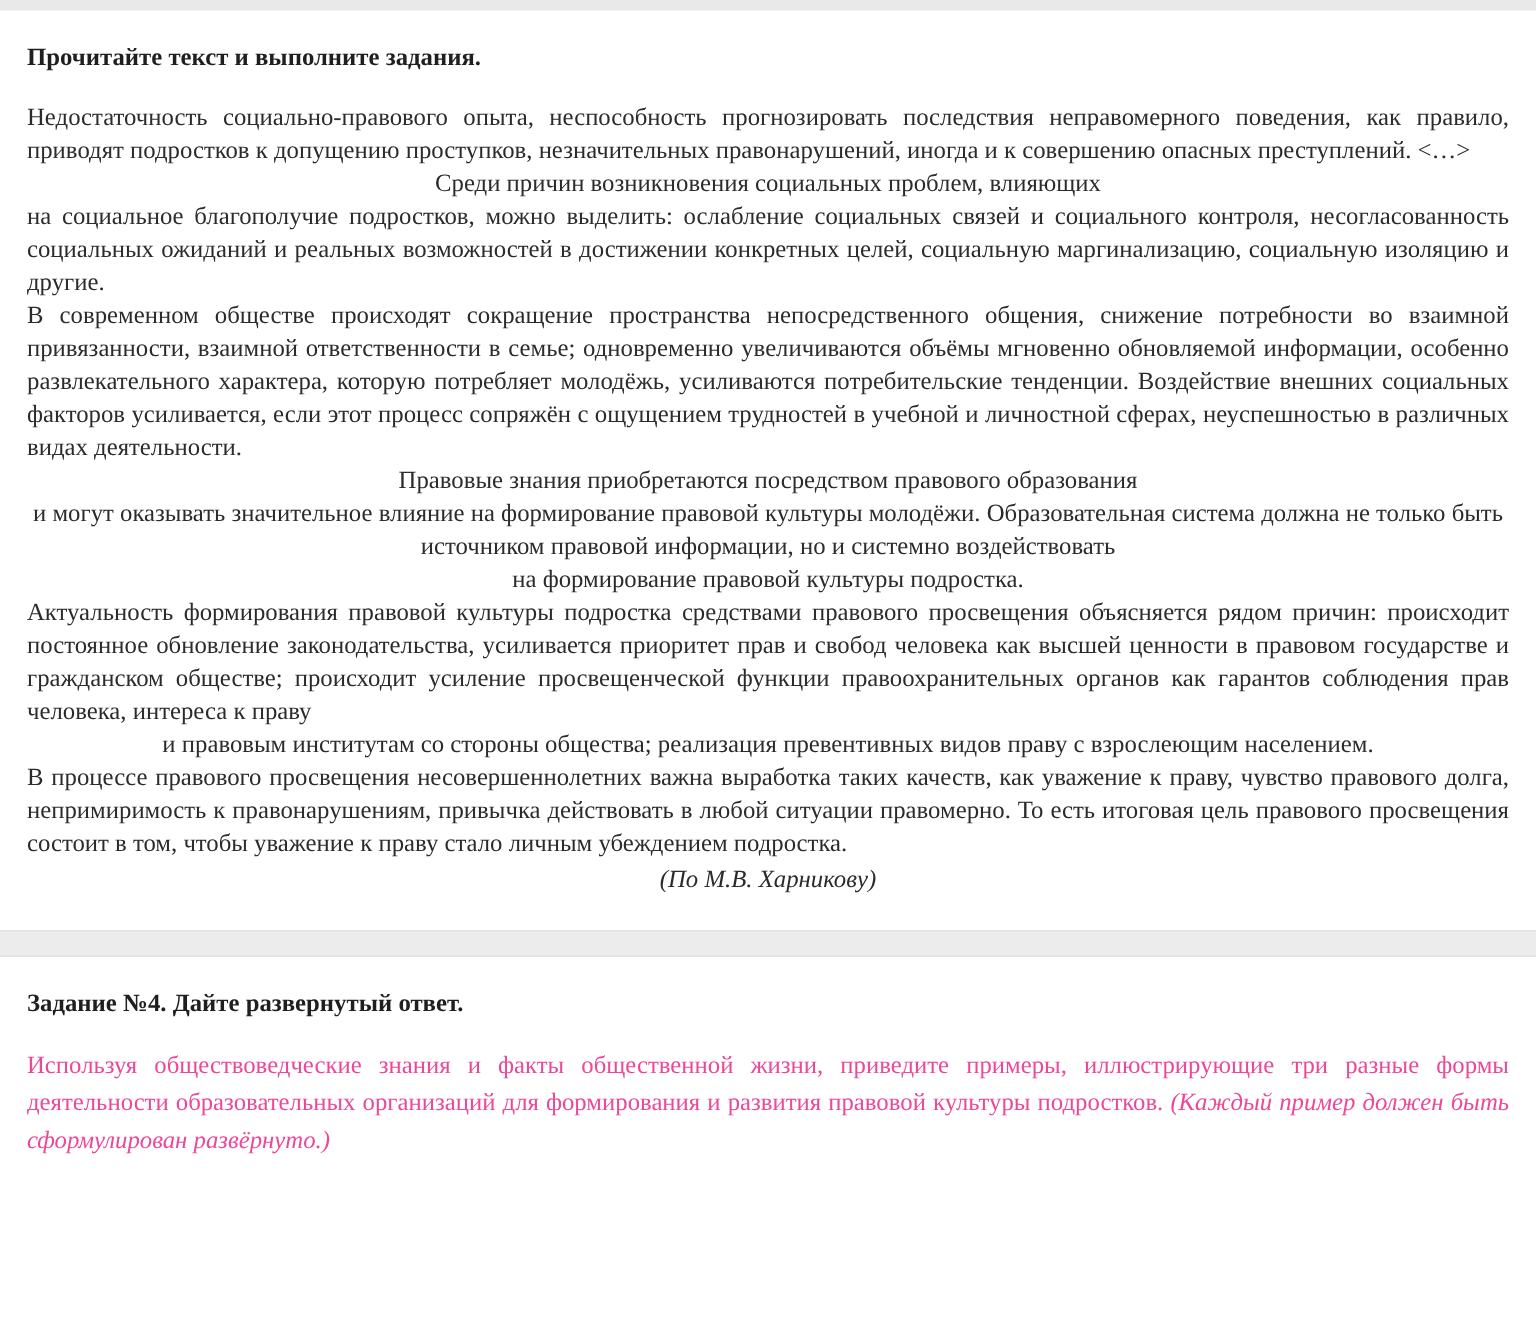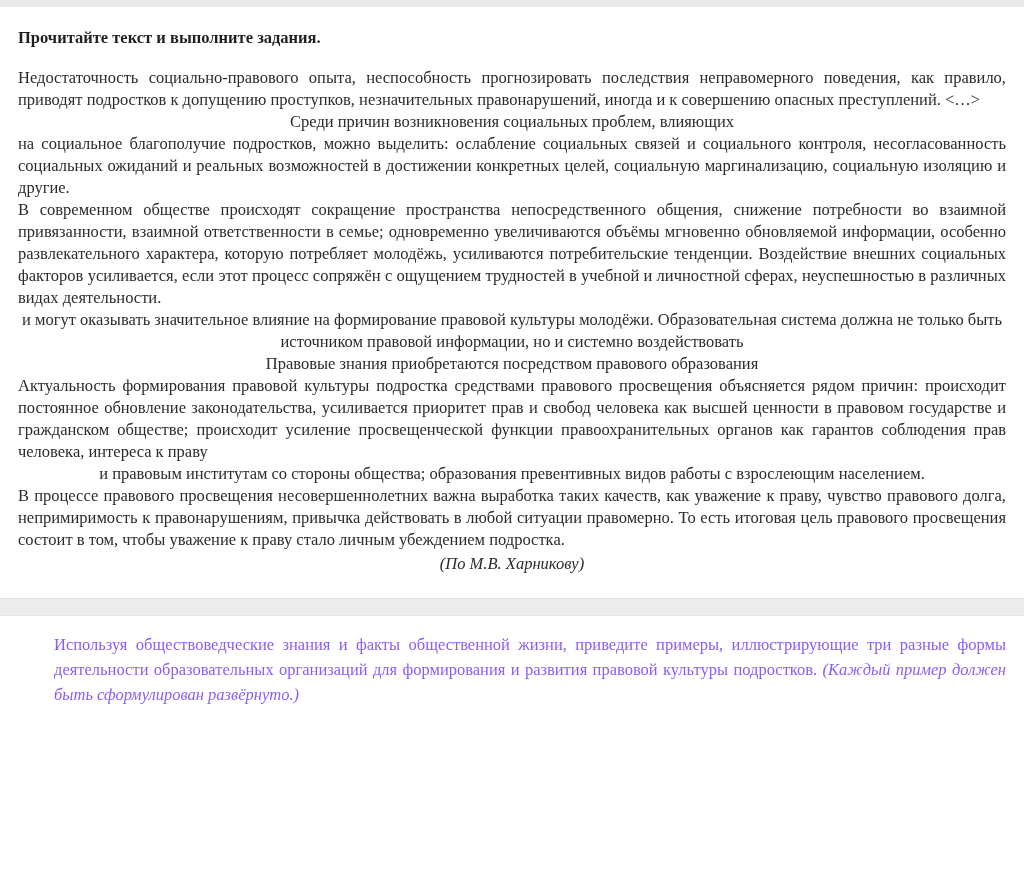--- a/index.html
+++ b/index.html
@@ -67,49 +67,50 @@
     font-weight: bold;
     font-size: 16.5px;
     line-height: 1.25;
     margin: 21px 0 18px 0;
     color: #1f1f1f;
   }
   .task-body {
     font-size: 16.5px;
     line-height: 25px;
     text-align: justify;
-    color: #8b5cf6;
-    margin-left: 36px;
+    color: #ec4899;
   }
   .ital {
     font-style: italic;
   }
 </style>
 </head>
 <body>
 
 <div class="page">
 
   <div class="top-rule"></div>
 
   <div class="section">
     <div class="section-heading">Прочитайте текст и выполните задания.</div>
 
     <p class="para">Недостаточность социально-правового опыта, неспособность прогнозировать последствия неправомерного поведения, как правило, приводят подростков к допущению проступков, незначительных правонарушений, иногда и к совершению опасных преступлений. &lt;…&gt;</p>
     <p class="para nojust">Среди причин возникновения социальных проблем, влияющих</p>
     <p class="para">на социальное благополучие подростков, можно выделить: ослабление социальных связей и социального контроля, несогласованность социальных ожиданий и реальных возможностей в достижении конкретных целей, социальную маргинализацию, социальную изоляцию и другие.</p>
     <p class="para">В современном обществе происходят сокращение пространства непосредственного общения, снижение потребности во взаимной привязанности, взаимной ответственности в семье; одновременно увеличиваются объёмы мгновенно обновляемой информации, особенно развлекательного характера, которую потребляет молодёжь, усиливаются потребительские тенденции. Воздействие внешних социальных факторов усиливается, если этот процесс сопряжён с ощущением трудностей в учебной и личностной сферах, неуспешностью в различных видах деятельности.</p>
+    <p class="para nojust">Правовые знания приобретаются посредством правового образования</p>
     <p class="para nojust">и могут оказывать значительное влияние на формирование правовой культуры молодёжи. Образовательная система должна не только быть источником правовой информации, но и системно воздействовать</p>
-    <p class="para nojust">Правовые знания приобретаются посредством правового образования</p>
+    <p class="para nojust">на формирование правовой культуры подростка.</p>
     <p class="para">Актуальность формирования правовой культуры подростка средствами правового просвещения объясняется рядом причин: происходит постоянное обновление законодательства, усиливается приоритет прав и свобод человека как высшей ценности в правовом государстве и гражданском обществе; происходит усиление просвещенческой функции правоохранительных органов как гарантов соблюдения прав человека, интереса к праву</p>
-    <p class="para nojust">и правовым институтам со стороны общества; образования превентивных видов работы с взрослеющим населением.</p>
+    <p class="para nojust">и правовым институтам со стороны общества; реализация превентивных видов праву с взрослеющим населением.</p>
     <p class="para">В процессе правового просвещения несовершеннолетних важна выработка таких качеств, как уважение к праву, чувство правового долга, непримиримость к правонарушениям, привычка действовать в любой ситуации правомерно. То есть итоговая цель правового просвещения состоит в том, чтобы уважение к праву стало личным убеждением подростка.</p>
 
     <p class="attrib">(По М.В. Харникову)</p>
   </div>
 
   <div class="divider-band"></div>
 
   <div class="section">
+    <div class="task-heading">Задание №4. Дайте развернутый ответ.</div>
     <p class="task-body"><span>Используя обществоведческие знания и факты общественной жизни, приведите примеры, иллюстрирующие три разные формы деятельности образовательных организаций для формирования и развития правовой культуры подростков.</span> <span class="ital">(Каждый пример должен быть сформулирован развёрнуто.)</span></p>
   </div>
 
 </div>
 
 </body></html>

